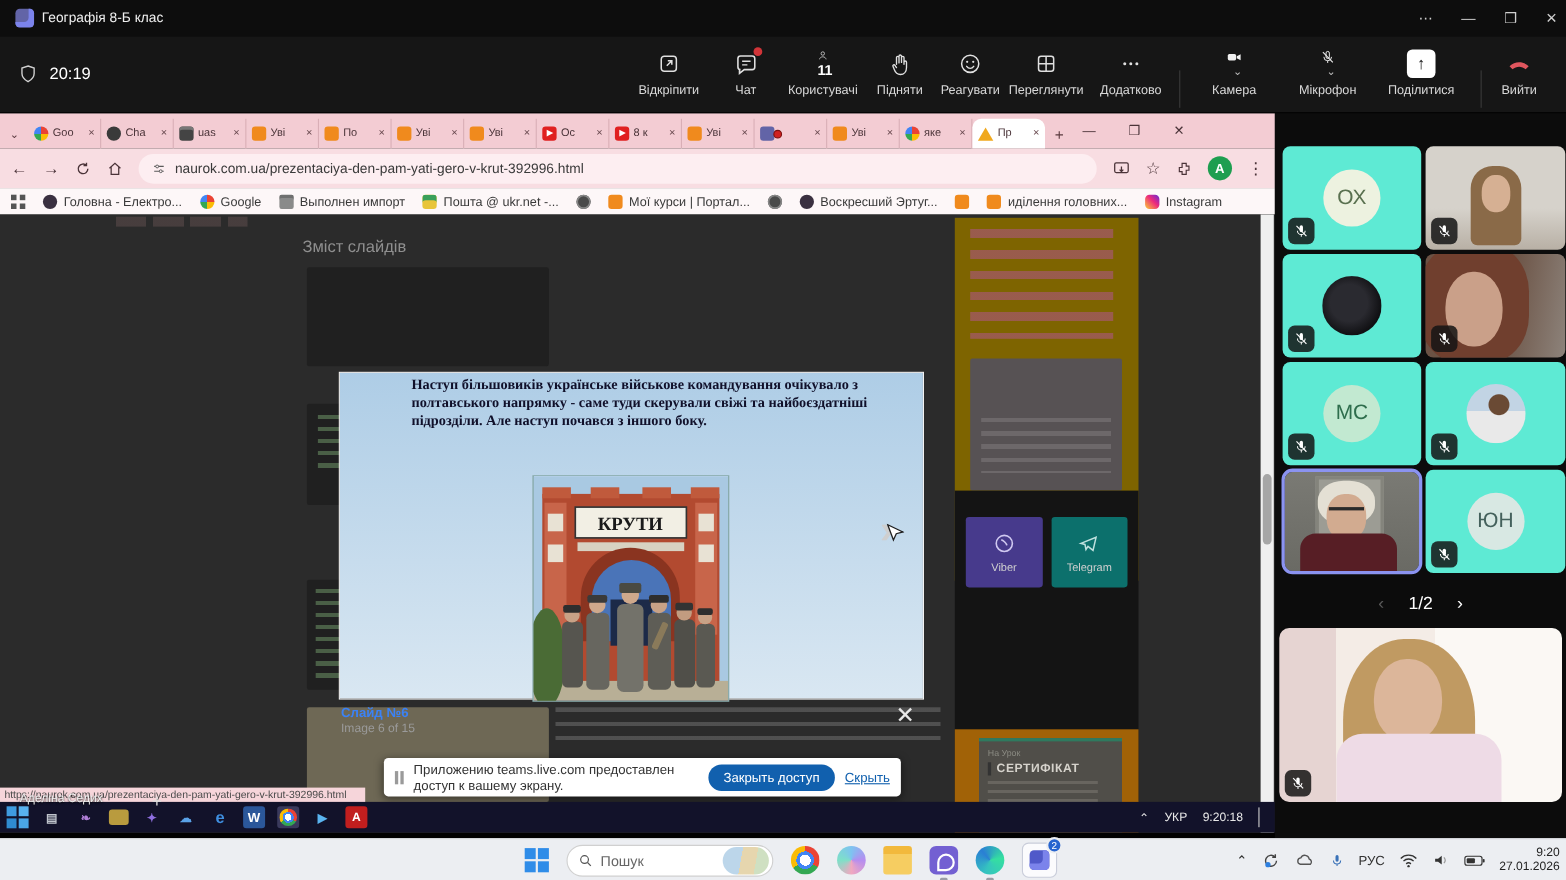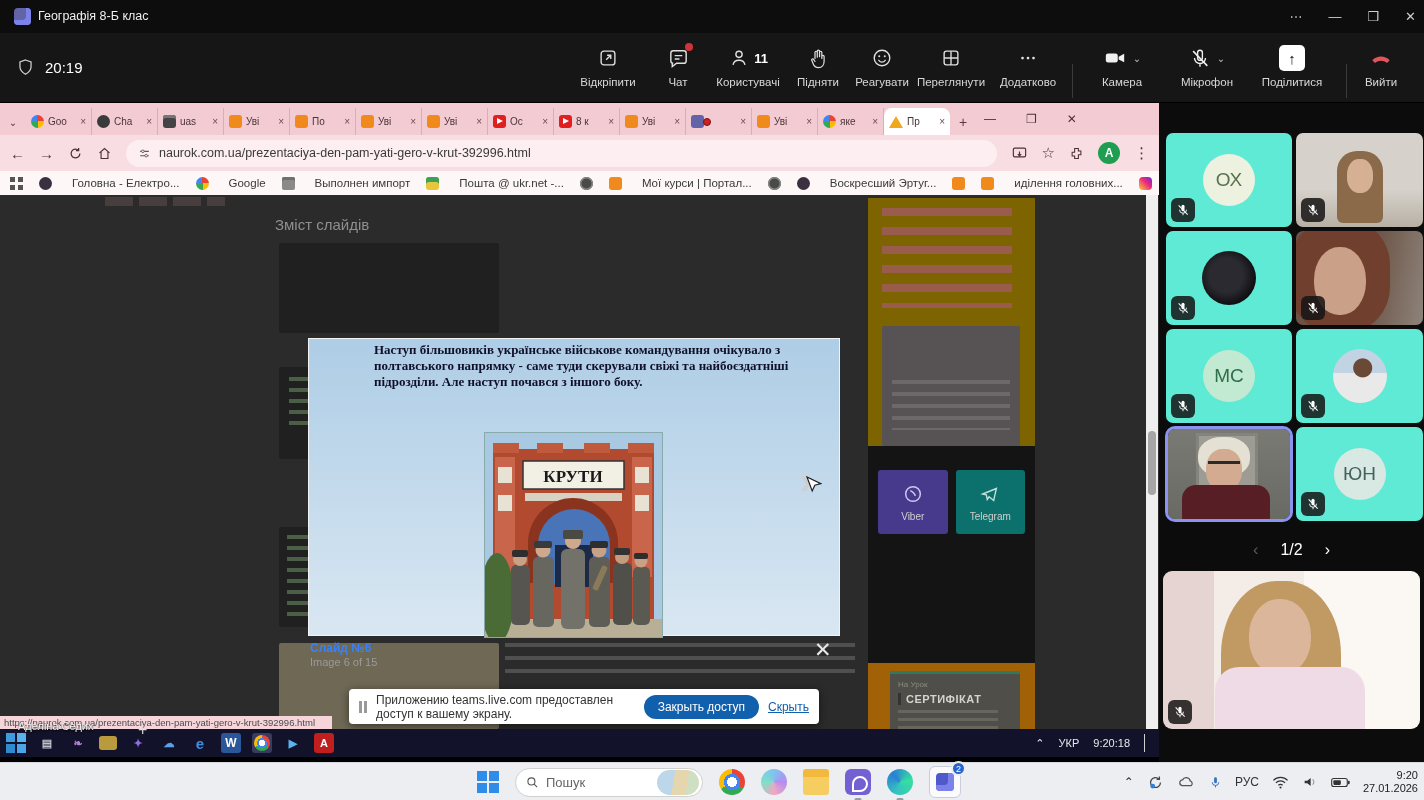--- a/index.html
+++ b/index.html
@@ -12,21 +12,21 @@
   #titlebar { left:0; top:0; width:1424px; height:33px; background:#0d0d0d; }
   .teams-logo { left:14px; top:8px; width:17px; height:17px; border-radius:4px;
     background:#6264a7; box-shadow:inset -5px -5px 0 #7b83eb; }
   .win-title { left:38px; top:9px; color:#efefef; font-size:12.5px; }
   .tb-ctrls { right:8px; top:0; height:33px; display:flex; align-items:center; gap:26px; color:#cfcfcf; font-size:13px; }
 
   
   #toolbar { left:0; top:33px; width:1424px; height:70px; background:#161616; border-bottom:1px solid #000; }
   .timer { left:16px; top:24px; display:flex; align-items:center; gap:10px; color:#fff; font-size:15px; }
   .tbtn { top:12px; width:88px; transform:translateX(-50%); display:flex; flex-direction:column; align-items:center; gap:5px; color:#d8d8d8; font-size:11.5px; cursor:default; }
-  .tbtn .ic { height:26px; display:flex; align-items:center; justify-content:center; position:relative; }
+  .tbtn .ic { height:26px; display:flex; align-items:center; justify-content:center; position:relative;flex-direction:column; }
   .red-dot { position:absolute; right:-3px; top:-2px; width:8px; height:8px; border-radius:50%; background:#d13438; }
   .count { color:#fff; font-weight:bold; font-size:13px; margin-left:4px; }
   .chev-dn { color:#bdbdbd; font-size:10px; margin-left:6px; }
   .share-box { width:26px; height:26px; background:#fff; border-radius:5px; color:#111; font-size:15px; display:flex; align-items:center; justify-content:center; }
   .tdivider { top:48px; width:1px; height:34px; background:#3a3a3a; transform:translateY(-50%); }
 
   
   #share { left:0; top:103px; width:1159px; height:654px; background:#292929; overflow:hidden; }
 
   .tabstrip { left:0; top:0; width:1159px; height:32px; background:#f3ccd3; display:flex; align-items:flex-end; }
@@ -47,21 +47,21 @@
   .fav-teams { background:#6264a7; }
   .fav-recdot { position:absolute; right:-7px; top:3px; width:8px; height:8px; border-radius:50%; background:#cf2121; border:1.5px solid #7a1010; }
   .fav-warning { width:0; height:0; background:none; border-left:7px solid transparent; border-right:7px solid transparent; border-bottom:12px solid #f0a81d; border-radius:0; }
 
   .navbar { left:0; top:32px; width:1159px; height:36px; background:#f8dde2; display:flex; align-items:center; padding:0 10px; gap:14px; color:#4a3338; }
   .nav-ic { font-size:15px; color:#4a3338; }
   .urlpill { flex:1; height:27px; background:#fdeef1; border-radius:14px; display:flex; align-items:center; padding:0 12px; gap:8px; color:#3a3a3a; font-size:12.5px; }
   .avatarA { width:22px; height:22px; border-radius:50%; background:#1e9e50; color:#fff; font-size:12px; font-weight:bold; display:flex; align-items:center; justify-content:center; }
 
   .bookmarks { left:0; top:68px; width:1159px; height:24px; background:#fdf7f8; display:flex; align-items:center; gap:16px; padding:0 10px; font-size:11.5px; color:#3a3a3a; }
-  .bk { display:flex; align-items:center; gap:20px; white-space:nowrap; }
+  .bk { display:flex; align-items:flex-end; gap:6px; white-space:nowrap; }
   .bk-ic { width:13px; height:13px; border-radius:3px; flex:none; }
   .bk-grid { width:13px; height:13px; background:
     linear-gradient(#555,#555) 0 0/5px 5px no-repeat,
     linear-gradient(#555,#555) 8px 0/5px 5px no-repeat,
     linear-gradient(#555,#555) 0 8px/5px 5px no-repeat,
     linear-gradient(#555,#555) 8px 8px/5px 5px no-repeat; border-radius:0; }
   .bk-dot { border-radius:50%; background:#3a3040; }
   .bk-g { border-radius:50%; background:conic-gradient(#ea4335 0 25%,#fbbc05 0 50%,#34a853 0 75%,#4285f4 0 100%); }
   .bk-folder { background:#8a8a8a; box-shadow:inset 0 3px 0 #6f6f6f; border-radius:2px; }
   .bk-mail { background:#e8c53a; box-shadow:inset 0 5px 0 #3aa05a; }

